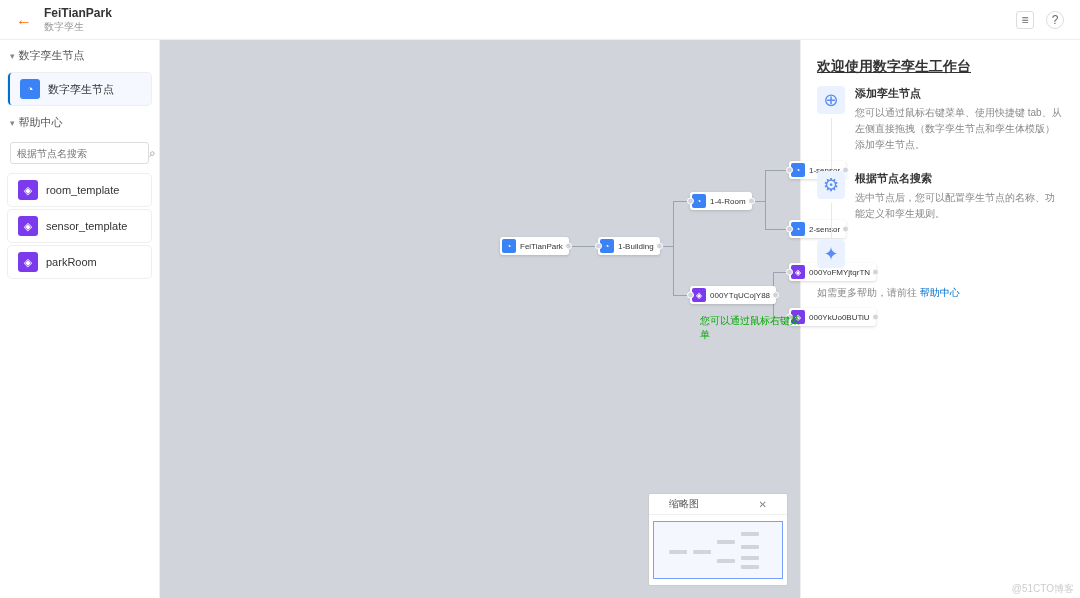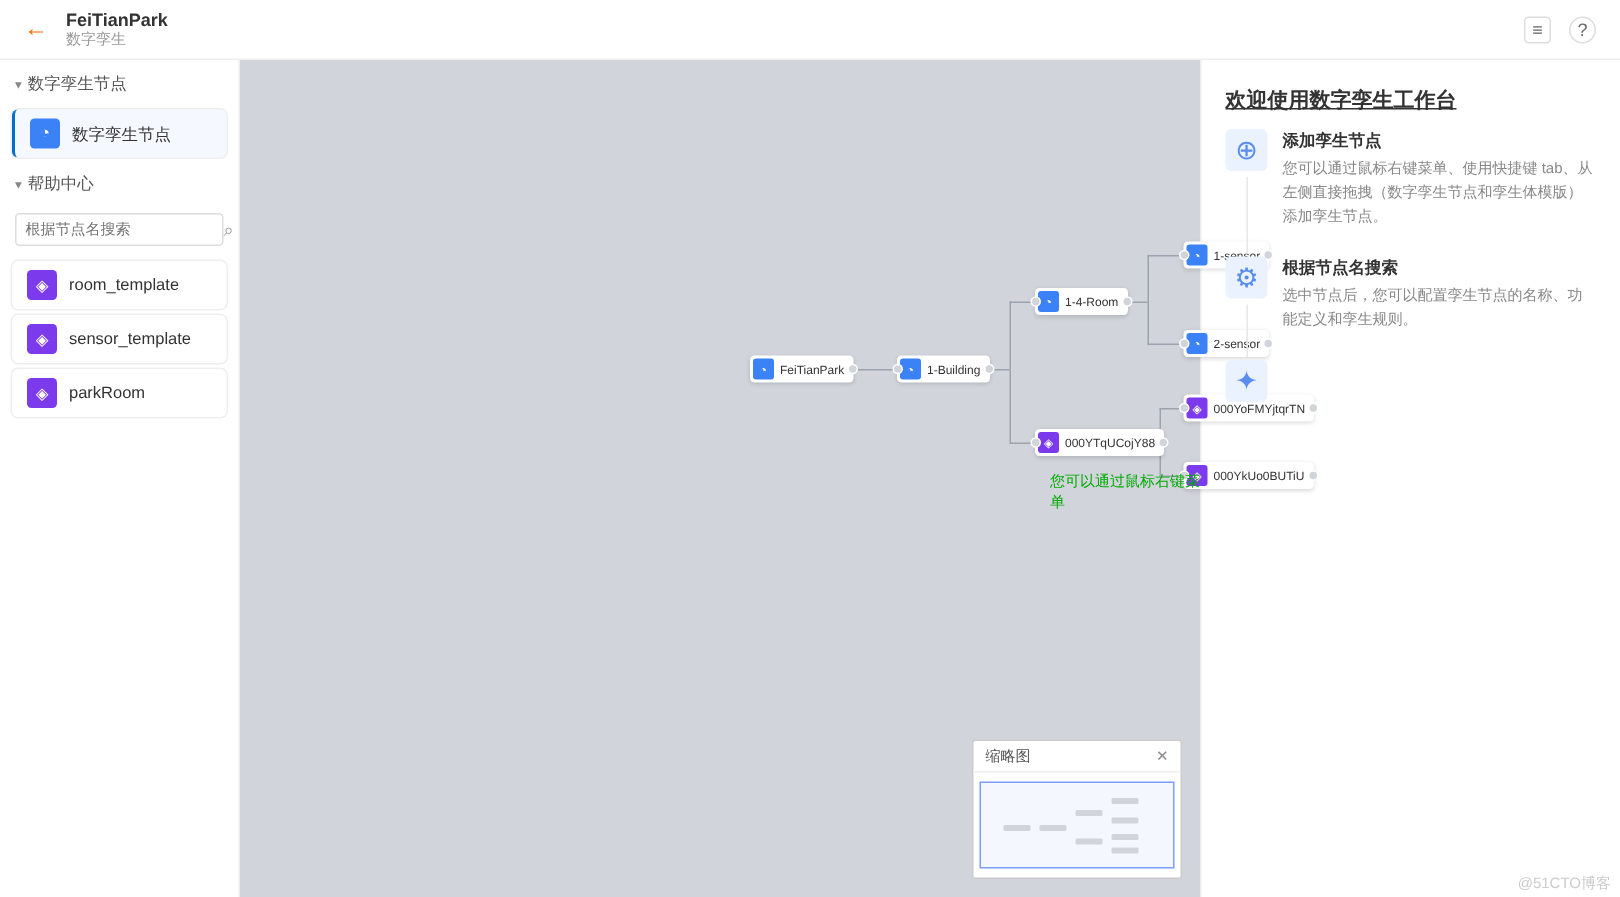--- a/index.html
+++ b/index.html
@@ -31,21 +31,21 @@
 .node::before { content:""; position:absolute; left:-3px; top:50%; transform:translateY(-50%); width:5px; height:5px; border-radius:50%; background:#d1d5db; border:1px solid #fff;}
 .node.root::before { display:none; }
 .nicon { width: 14px; height: 14px; border-radius: 2px; display: flex; align-items: center; justify-content: center; color: #fff; font-size: 8px; }
 .nicon.blue { background: #3b82f6; }
 .nicon.purple { background: #7c3aed; }
 .edge { position: absolute; background: #9ca3af; }
 .edge.h { height: 1px; }
 .edge.v { width: 1px; }
 .annot { position: absolute; color: #0a0; font-size: 10px; }
 .minimap { position: absolute; right: 12px; bottom: 12px; width: 140px; background: #fff; border: 1px solid #ccc; border-radius: 2px; }
-.mm-head { display: flex; align-items: center; justify-content: space-between; padding: 3px 8px; border-bottom: 1px solid #eee; font-size: 10px; color: #555; }
+.mm-head { display: flex; align-items: center; justify-content: space-between; padding: 3px 20px; border-bottom: 1px solid #eee; font-size: 10px; color: #555; }
 .mm-body { height: 70px; position: relative; }
 .mm-view { position: absolute; border: 1px solid #7c9fff; background: rgba(124,159,255,0.08); left: 4px; top: 6px; width: 130px; height: 58px; }
 .mm-rect { position:absolute; height:4px; background:#d1d5db; border-radius:1px; }
 .rightpanel { width: 280px; background: #fff; border-left: 1px solid #eee; padding: 18px 16px; overflow-y: auto; }
 .rp-title { font-size: 14px; font-weight: 700; margin-bottom: 10px; text-decoration: underline; }
 .rp-intro { font-size: 10px; color: #666; margin-bottom: 14px; }
 .step { display: flex; gap: 10px; margin-bottom: 18px; position: relative; }
 .step-icon { width: 28px; height: 28px; flex-shrink: 0; display: flex; align-items: center; justify-content: center; font-size: 18px; color:#5b8def; background:#eaf1ff; border-radius:4px;}
 .step-line { position:absolute; left:14px; top:32px; bottom:-16px; width:1px; background:#e5e7eb; }
 .step:last-child .step-line{display:none;}
@@ -195,16 +195,19 @@
         <div class="step-title">根据节点名搜索</div>
         <div class="step-desc">选中节点后，您可以配置孪生节点的名称、功能定义和孪生规则。</div>
       </div>
     </div>
     <div class="step">
       <div class="step-icon">✦</div>
       <div class="step-body">
       </div>
     </div>
 
+    <div class="rp-help">
+      <span>如需更多帮助，请前往 </span><a>帮助中心</a>
+    </div>
   </div>
 </div>
 
 <div class="watermark">@51CTO博客</div>
 
 </body></html>

